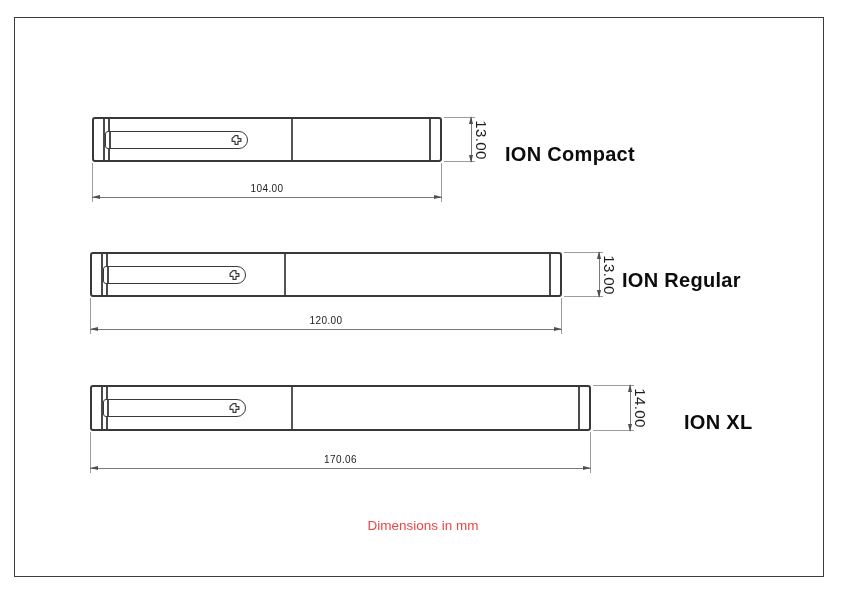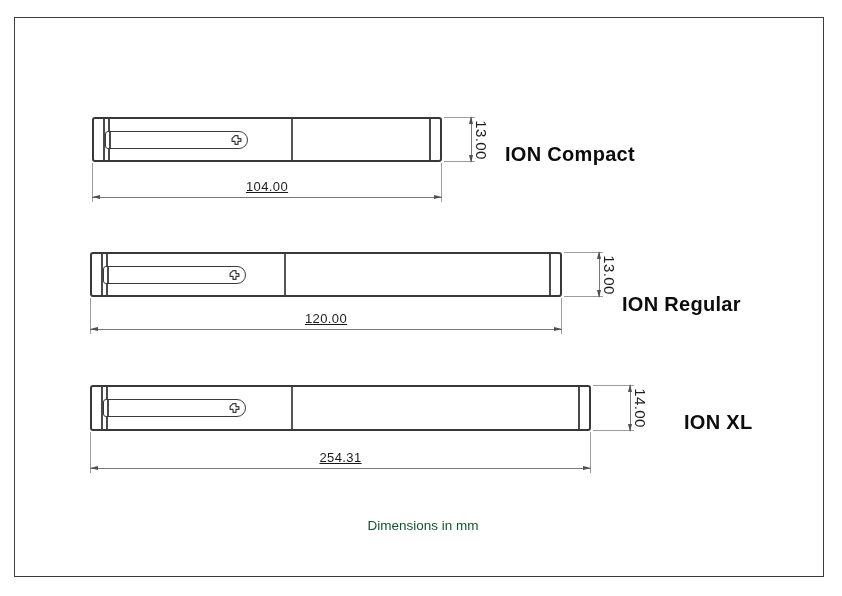--- a/index.html
+++ b/index.html
@@ -32,37 +32,37 @@
   
   .extv{position:absolute;width:1px;background:#9c9c9c;}
   .exth{position:absolute;height:1px;background:#9c9c9c;}
   .hdim{position:absolute;height:0;}
   .hline{position:absolute;left:0;right:0;top:0;height:1.3px;background:#787878;}
   .arr{position:absolute;width:0;height:0;border-style:solid;}
   .arr-left{left:0;top:-2.1px;border-width:2.7px 8px 2.7px 0;border-color:transparent #4f4f4f transparent transparent;}
   .arr-right{right:0;top:-2.1px;border-width:2.7px 0 2.7px 8px;border-color:transparent transparent transparent #4f4f4f;}
   .hdim-label{
     position:absolute;left:50%;bottom:3px;transform:translateX(-50%);
-    font-size:13px;color:#1c1c1c;letter-spacing:0.4px;white-space:nowrap;text-decoration:underline;
+    font-size:10px;color:#1c1c1c;letter-spacing:0.4px;white-space:nowrap;
   }
   .vdim-line{position:absolute;width:1.3px;background:#787878;}
   .arr-up{left:-2.1px;top:-1px;border-width:0 2.7px 8px 2.7px;border-color:transparent transparent #4f4f4f transparent;}
   .arr-down{left:-2.1px;bottom:-1px;border-width:8px 2.7px 0 2.7px;border-color:#4f4f4f transparent transparent transparent;}
   .vdim-label{
     position:absolute;writing-mode:vertical-rl;transform:translate(-50%,-50%);
     font-size:15px;color:#1c1c1c;letter-spacing:0.4px;white-space:nowrap;
   }
   
   .pen-name{
     position:absolute;font-weight:bold;font-size:20px;color:#0c0c0c;
     letter-spacing:0.3px;white-space:nowrap;
   }
   .footer-note{
     position:absolute;left:423px;top:518px;transform:translateX(-50%);
-    font-size:13.5px;color:#14532d;white-space:nowrap;
+    font-size:13.5px;color:#ef4444;white-space:nowrap;
   }
 </style>
 </head>
 <body>
 
 <div id="canvas">
   <div class="frame"></div>
   <div id="drawings">
   <div>
     <div class="pen" style="left: 92px; top: 117px; width: 350px; height: 45px;">
@@ -122,21 +122,21 @@
     </div>
 
     <div class="exth ext-top" style="left: 564px; top: 252px; width: 39px;"></div>
     <div class="exth ext-bottom" style="left: 564px; top: 296px; width: 39px;"></div>
     <div class="vdim-line" style="left: 599px; top: 252px; height: 45px;">
       <div class="arr arr-up"></div>
       <div class="arr arr-down"></div>
     </div>
     <div class="vdim-label" style="left: 609px; top: 274.5px;">13.00</div>
 
-    <div class="pen-name" style="left: 622px; top: 293px;">ION Regular</div>
+    <div class="pen-name" style="left: 622px; top: 269px;">ION Regular</div>
   </div>
 
   <div>
     <div class="pen" style="left: 90px; top: 385px; width: 501px; height: 46px;">
       <div class="band b1"></div>
       <div class="band b2"></div>
       <div class="junction" style="left: 199px;"></div>
       <div class="tipline" style="right: 9px;"></div>
       <div class="clip">
         <div class="clip-band"></div>
@@ -145,21 +145,21 @@
         </svg>
       </div>
     </div>
 
     <div class="extv ext-left" style="left: 90px; top: 432px; height: 41px;"></div>
     <div class="extv ext-right" style="left: 590px; top: 432px; height: 41px;"></div>
     <div class="hdim" style="left: 90px; top: 468px; width: 501px;">
       <div class="hline"></div>
       <div class="arr arr-left"></div>
       <div class="arr arr-right"></div>
-      <div class="hdim-label">254.31</div>
+      <div class="hdim-label">170.06</div>
     </div>
 
     <div class="exth ext-top" style="left: 593px; top: 385px; width: 41px;"></div>
     <div class="exth ext-bottom" style="left: 593px; top: 430px; width: 41px;"></div>
     <div class="vdim-line" style="left: 630px; top: 385px; height: 46px;">
       <div class="arr arr-up"></div>
       <div class="arr arr-down"></div>
     </div>
     <div class="vdim-label" style="left: 640px; top: 408px;">14.00</div>
 

